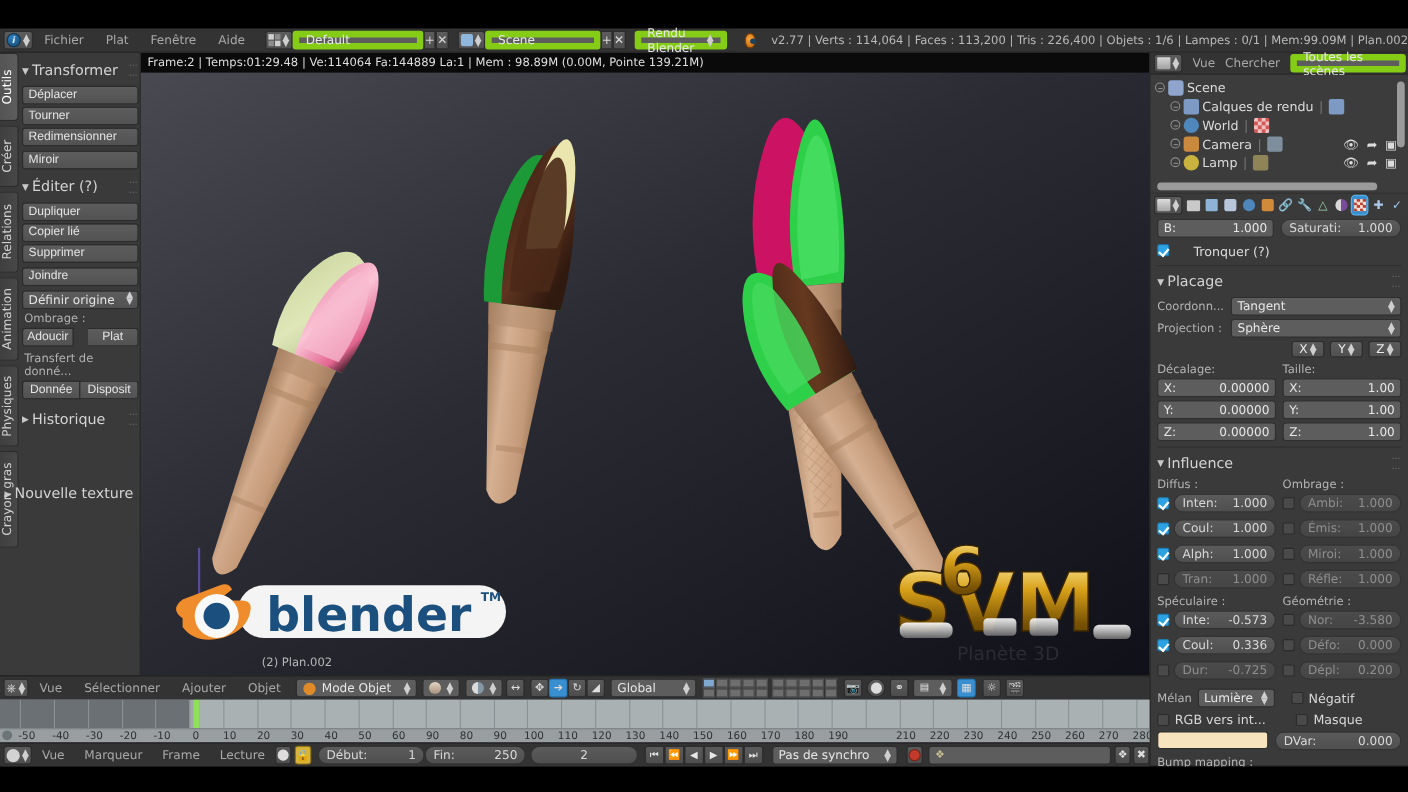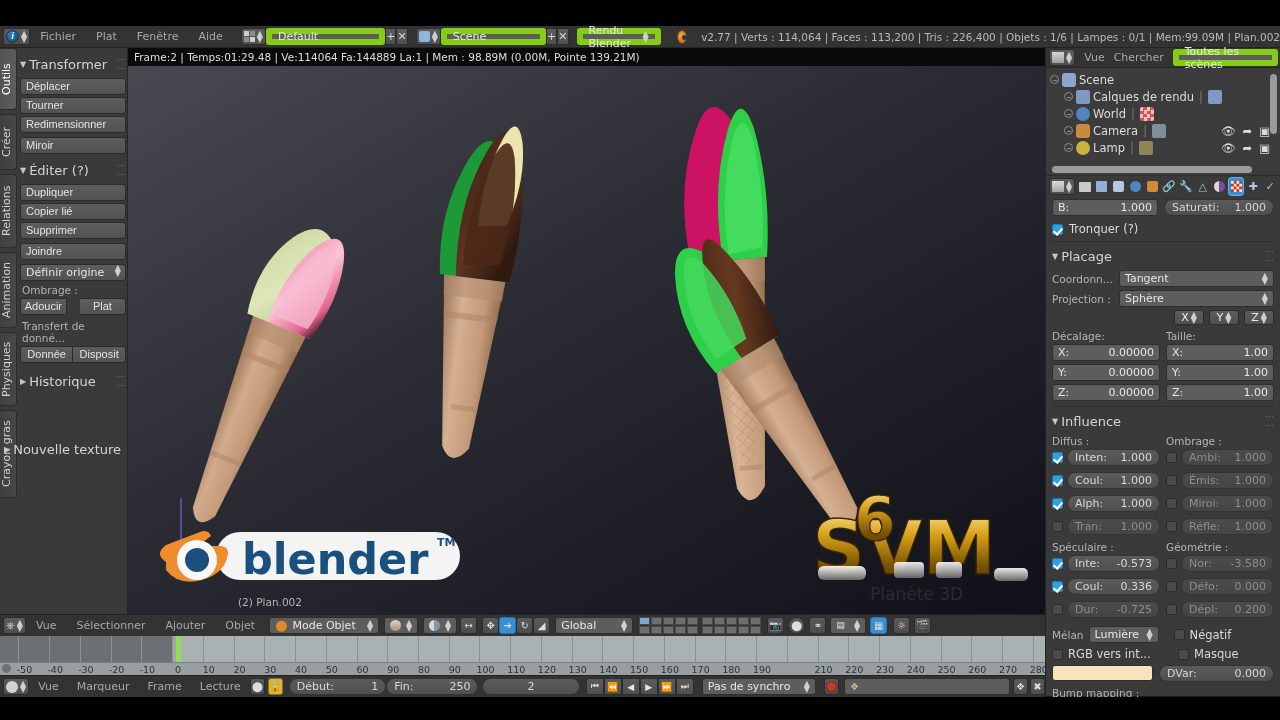--- a/index.html
+++ b/index.html
@@ -608,21 +608,21 @@
         <div class="fld">
           <span>B:</span>
           <span>1.000</span>
         </div>
         <div class="pill">
           <span>Saturati:</span>
           <span>1.000</span>
         </div>
       </div>
 
-      <div style="display:flex;align-items:center;gap:6px;margin:6px 0 4px 0">
+      <div style="display:flex;gap:22px;margin:6px 0 4px 0">
         <span class="chk on"></span>
         <span style="font-size:11.5px;color:#dcdcdc">Tronquer (?)</span>
       </div>
       <div class="sep"></div>
 
       <div class="sec-head" style="margin:2px 0 5px 0">
         <span class="panel-title triangle-d">Placage</span>
         <span class="grip">⋯<br>⋯</span>
       </div>
       <div style="display:flex;align-items:center;gap:5px;margin-bottom:3px">

